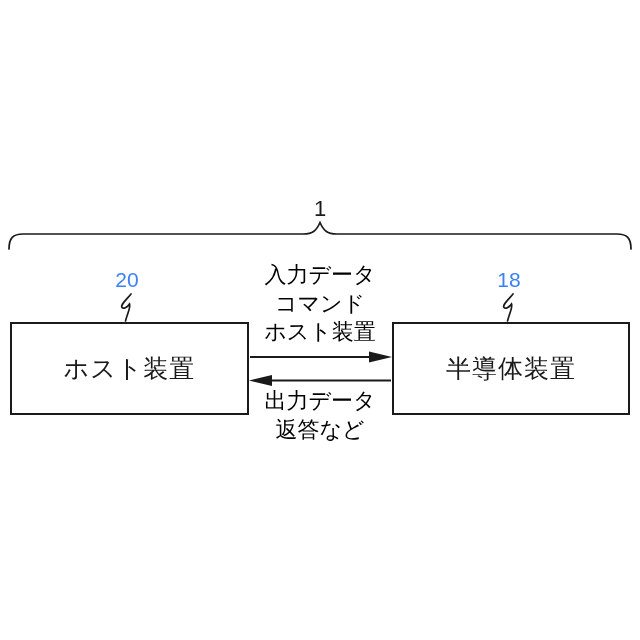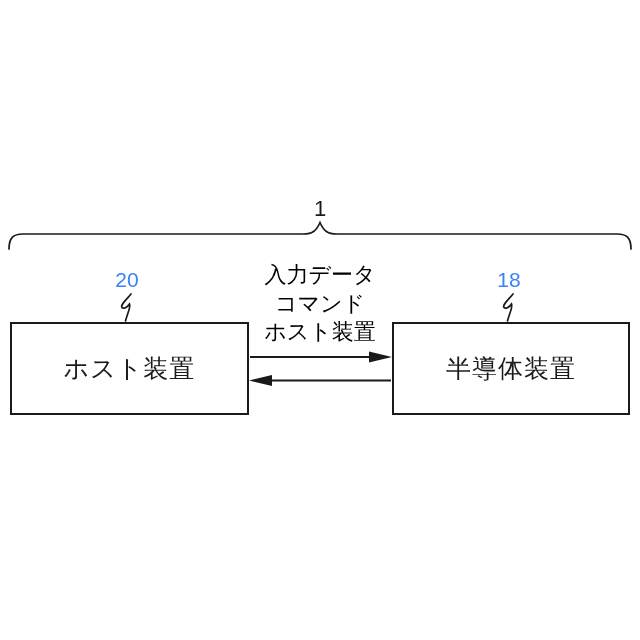--- a/index.html
+++ b/index.html
@@ -108,14 +108,18 @@
   <div id="semi-box" class="device-box">
     <span class="box-label">半導体装置</span>
   </div>
 
   <div id="top-arrow-labels" class="arrow-labels">
     <div>入力データ</div>
     <div>コマンド</div>
     <div>ホスト装置</div>
   </div>
 
+  <div id="bottom-arrow-labels" class="arrow-labels">
+    <div>出力データ</div>
+    <div>返答など</div>
+  </div>
 
 </div>
 
 </body></html>

